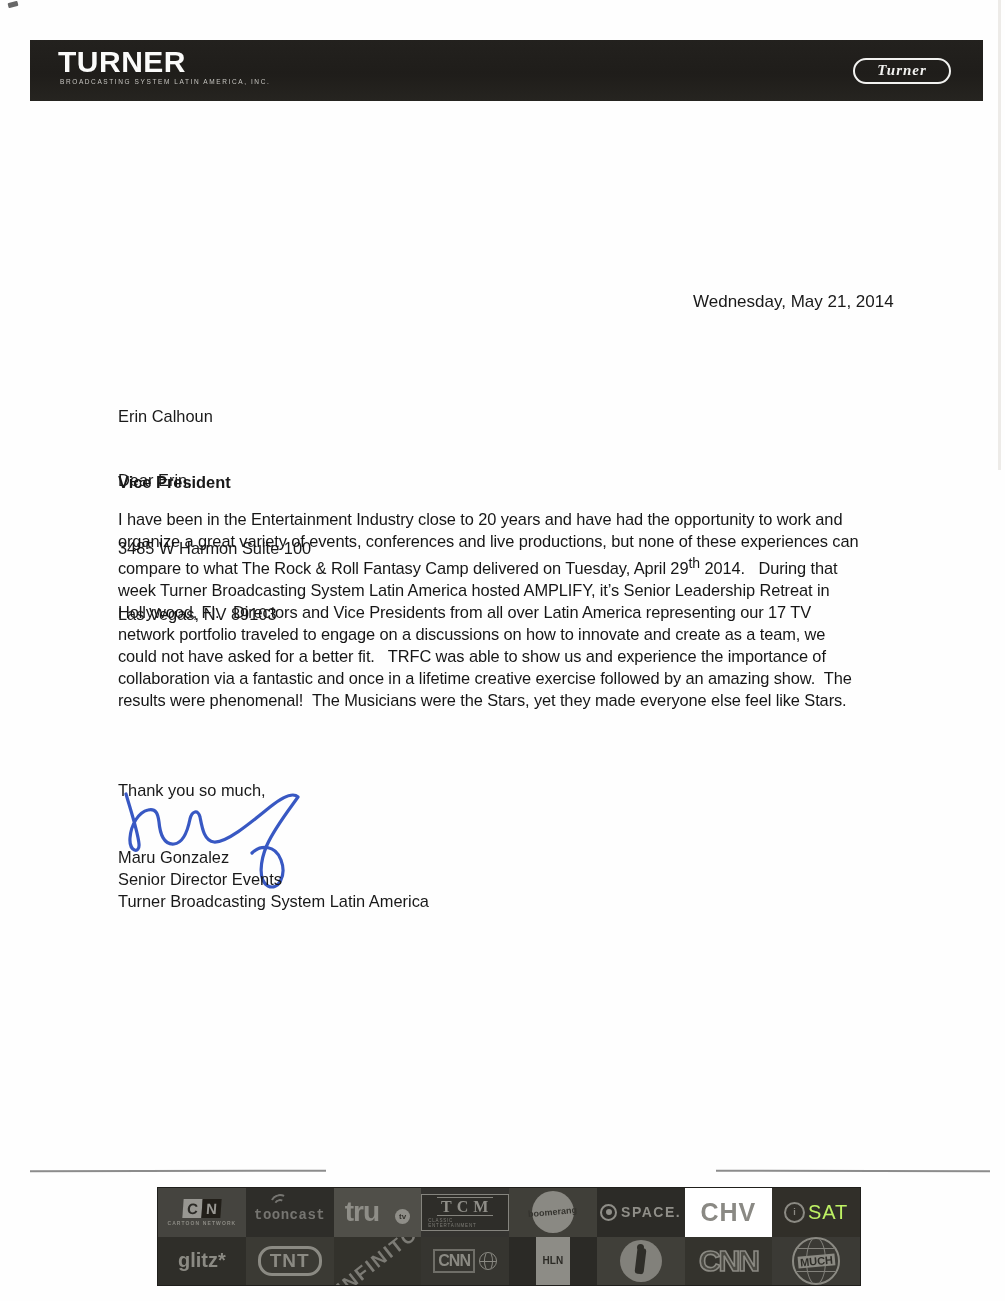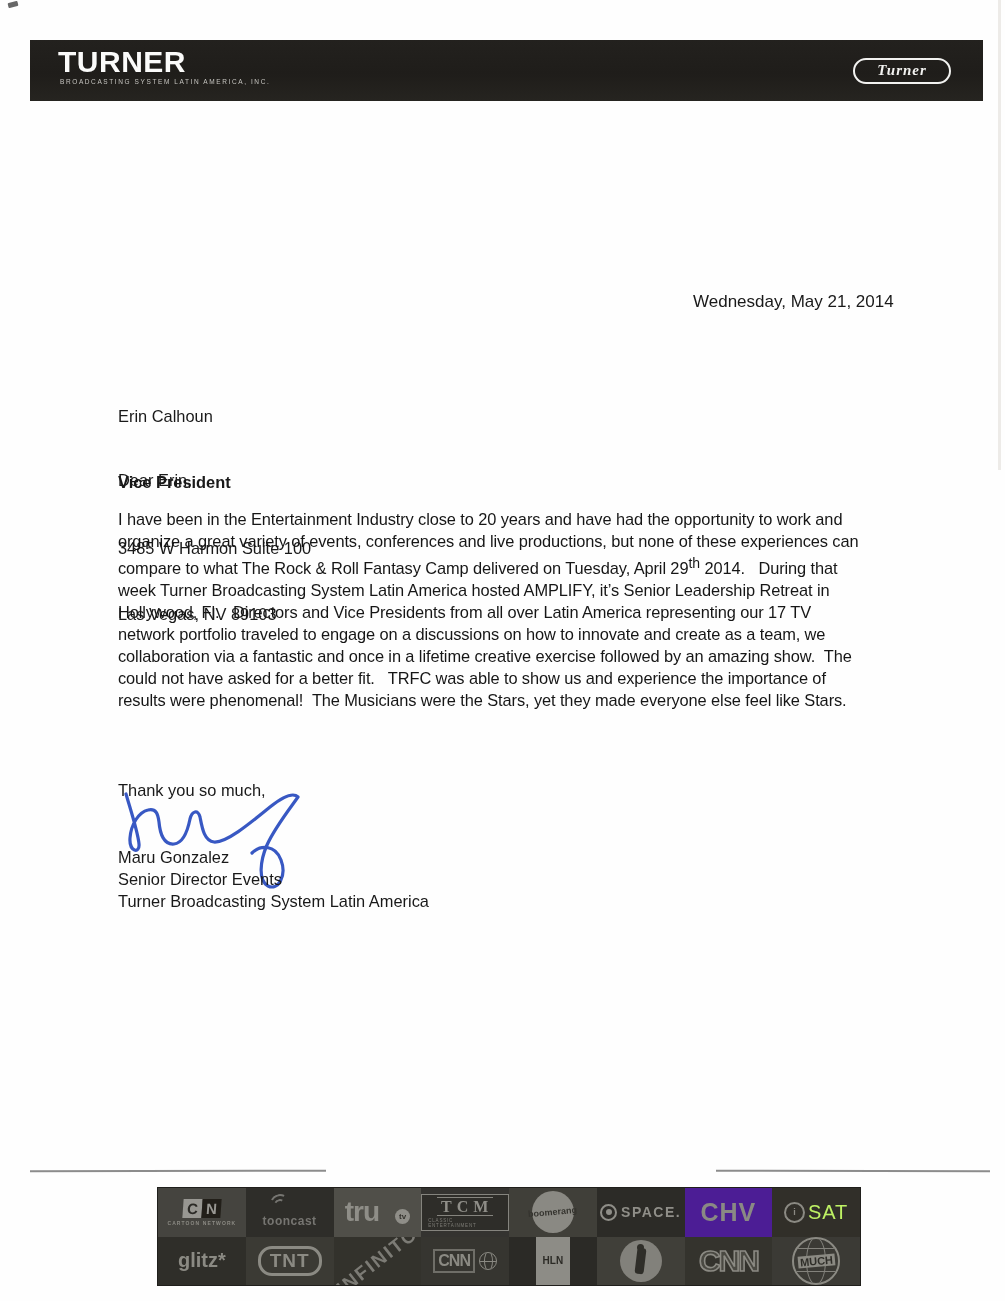--- a/index.html
+++ b/index.html
@@ -40,31 +40,31 @@
   .divider{position:absolute;top:1170px;height:2px;background:#8c8c8c;}
   .divider.left{left:30px;width:296px;transform:rotate(-.12deg);}
   .divider.right{left:716px;width:274px;transform:rotate(.12deg);}
   
   .logo-banner{position:absolute;left:158px;top:1188px;width:702px;height:97px;
     display:grid;grid-template-columns:repeat(8,1fr);grid-template-rows:repeat(2,1fr);
     background:#2b2a26;outline:1px solid #201f1c;filter:blur(.35px);}
   .cell{position:relative;display:flex;align-items:center;justify-content:center;
     overflow:hidden;color:#8b8a83;}
   .c1{background:#45443f}.c2{background:#2e2d29}.c3{background:#504f49}.c4{background:#343330}
-  .c5{background:#403f39}.c6{background:#2c2b27}.c7{background:#4c1d95}.c8{background:#312f29}
+  .c5{background:#403f39}.c6{background:#2c2b27}.c7{background:#ffffff}.c8{background:#312f29}
   .c9{background:#2f2e29}.c10{background:#3b3a34}.c11{background:#33322c}.c12{background:#363530}
   .c13{background:#2b2a26}.c14{background:#403f39}.c15{background:#34332d}.c16{background:#3b3a35}
   .cn-block{display:flex;flex-direction:column;align-items:center;gap:2px;}
   .cn-squares{display:flex;}
   .cn-sq{width:19px;height:19px;display:flex;align-items:center;justify-content:center;
     font-weight:bold;font-size:15px;}
   .cn-sq.c{background:#989792;color:#2c2b27;transform:skewX(-4deg);}
   .cn-sq.n{background:#221f19;color:#989792;transform:skewX(-4deg);}
   .cn-sub{font-size:5px;letter-spacing:1.1px;font-weight:bold;color:#8b8a83;}
-  .tooncast{font-size:12px;font-weight:bold;letter-spacing:.5px;color:#767571;position:relative;top:9px;}
+  .tooncast{font-size:14px;font-weight:bold;letter-spacing:.5px;color:#767571;position:relative;top:3px;font-family:Liberation Mono, monospace;}
   .arc{position:absolute;border:2px solid #767571;border-bottom-color:transparent;
     border-left-color:transparent;border-right-color:transparent;border-radius:50%;}
   .arc1{width:16px;height:16px;left:24px;top:6px;transform:rotate(-18deg);}
   .arc2{width:8px;height:8px;left:28px;top:11px;transform:rotate(-18deg);}
   .trutv{display:flex;align-items:flex-end;gap:16px;}
   .tru{font-size:28px;font-weight:bold;line-height:1;color:#8f8e88;letter-spacing:-1px;}
   .tv-dot{width:15px;height:15px;border-radius:50%;background:#8f8e88;color:#33322c;
     font-size:8px;font-weight:bold;display:flex;align-items:center;justify-content:center;margin-bottom:2px;}
   .tcm-box{border:1px solid #85847e;padding:2px 6px 2px;display:flex;flex-direction:column;
     align-items:center;background:#2e2d29;}
@@ -139,22 +139,22 @@
 
   <div class="salutation">Dear Erin,</div>
 
   <div class="body-par">
     <div class="line">I have been in the Entertainment Industry close to 20 years and have had the opportunity to work and</div>
     <div class="line">organize a great variety of events, conferences and live productions, but none of these experiences can</div>
     <div class="line"><span>compare to what The Rock &amp; Roll Fantasy Camp delivered on Tuesday, April 29</span><span class="sup">th</span><span> 2014.   During that</span></div>
     <div class="line">week Turner Broadcasting System Latin America hosted AMPLIFY, it’s Senior Leadership Retreat in</div>
     <div class="line">Hollywood, Fl.   Directors and Vice Presidents from all over Latin America representing our 17 TV</div>
     <div class="line">network portfolio traveled to engage on a discussions on how to innovate and create as a team, we</div>
+    <div class="line">could not have asked for a better fit.   TRFC was able to show us and experience the importance of</div>
     <div class="line">collaboration via a fantastic and once in a lifetime creative exercise followed by an amazing show.  The</div>
-    <div class="line">could not have asked for a better fit.   TRFC was able to show us and experience the importance of</div>
     <div class="line">results were phenomenal!  The Musicians were the Stars, yet they made everyone else feel like Stars.</div>
   </div>
 
   <div class="closing">Thank you so much,</div>
 
   <svg class="sig-svg" width="215" height="108" viewBox="0 0 215 108" fill="none" xmlns="http://www.w3.org/2000/svg">
     <path d="M14 6 C 18 20, 26 44, 27 56 C 28 66, 17 64, 18 50 C 19 36, 27 24, 36 22
              C 44 20, 46 26, 47 34 C 48 46, 52 57, 62 56 C 72 55, 76 41, 78 31
              C 80 23, 86 21, 88 29 C 90 39, 92 53, 102 54 C 114 55, 136 37, 158 19
              C 168 11, 180 3, 186 9 C 176 23, 162 41, 155 57 C 148 73, 146 93, 156 98

